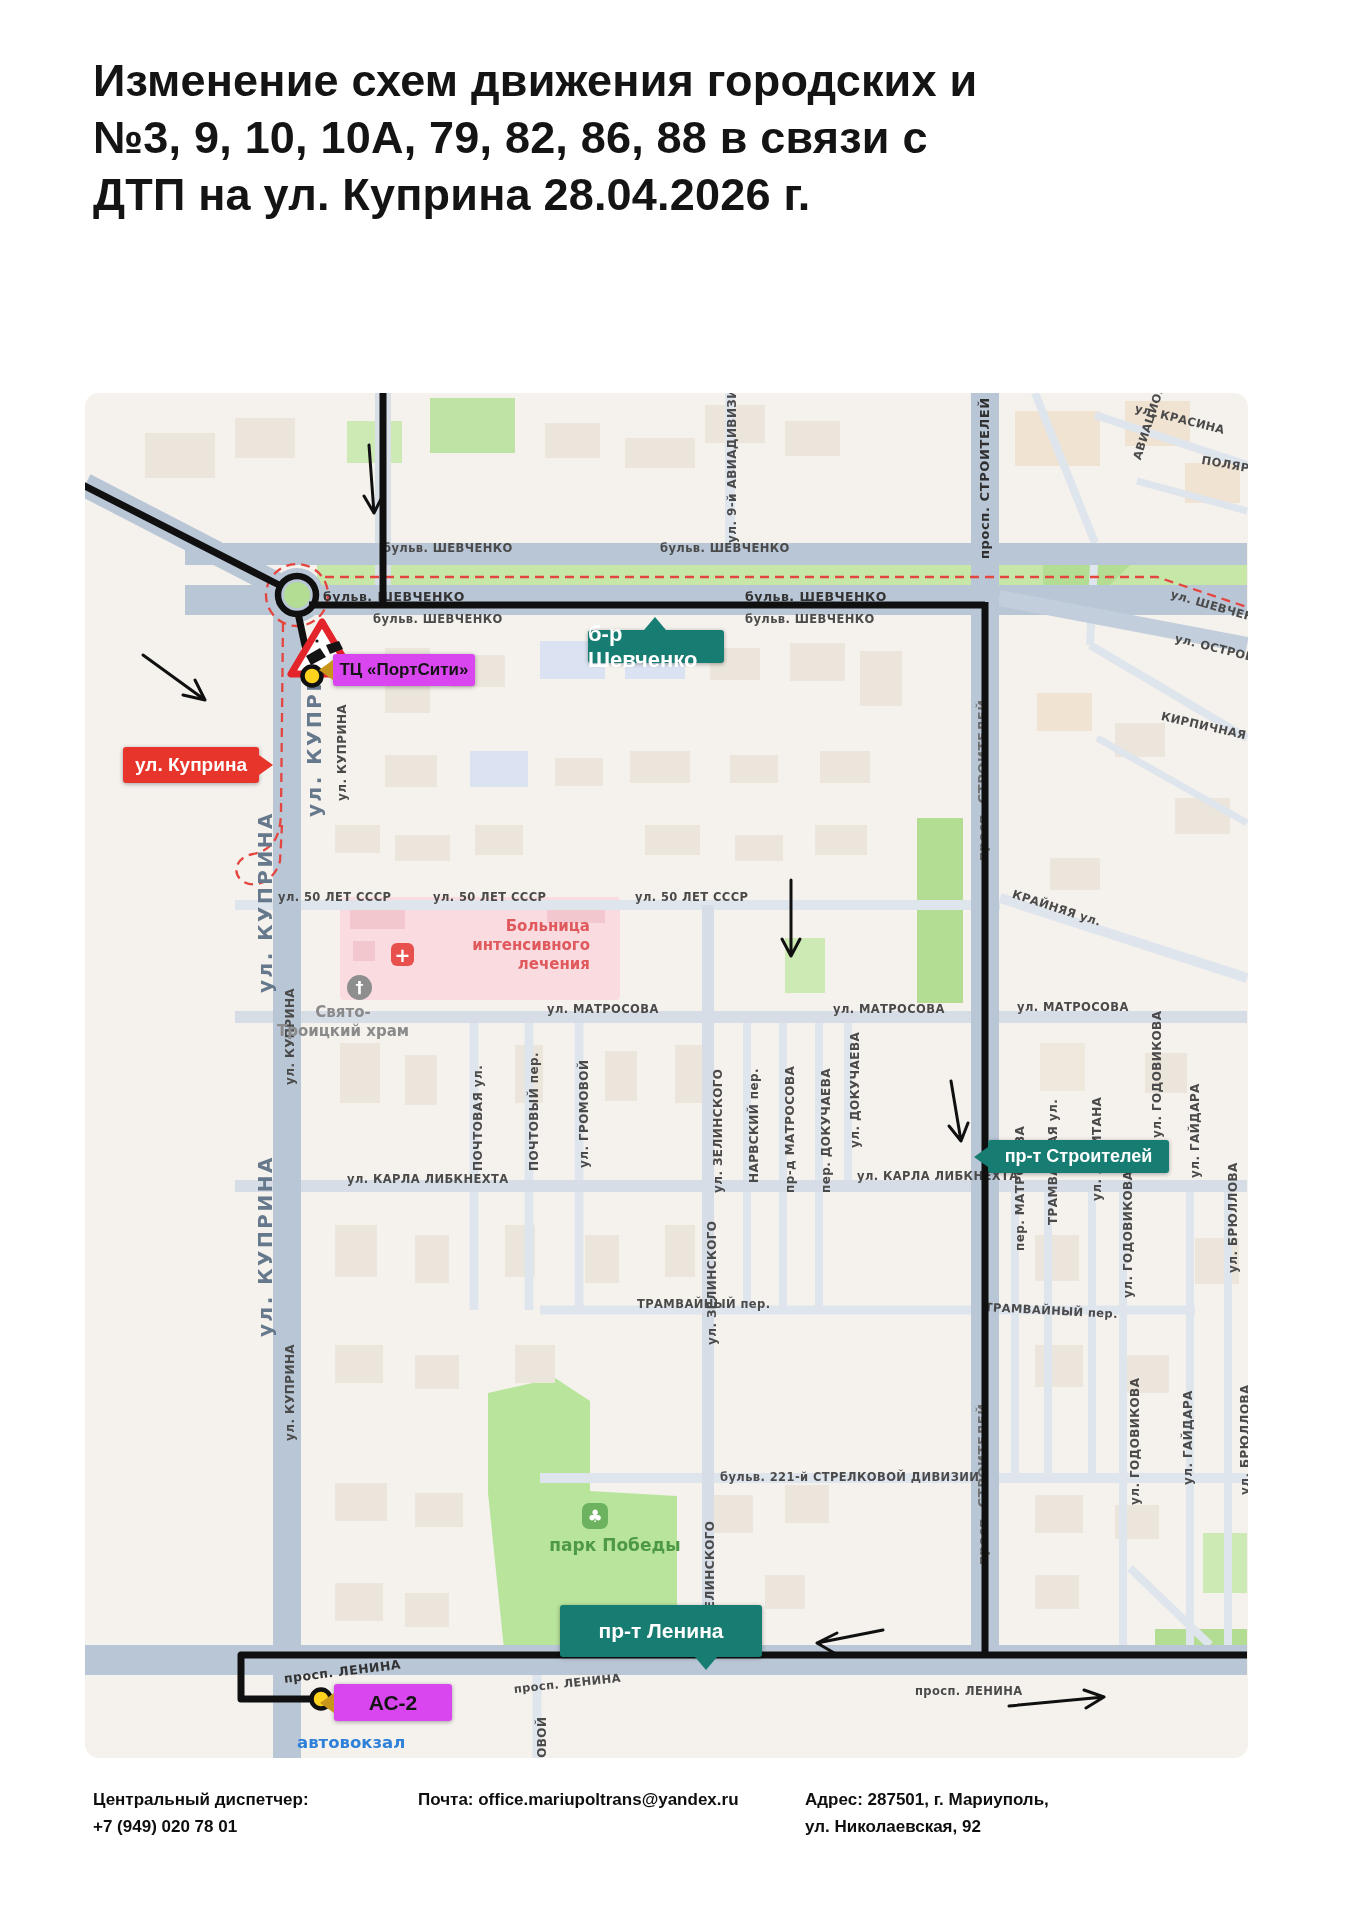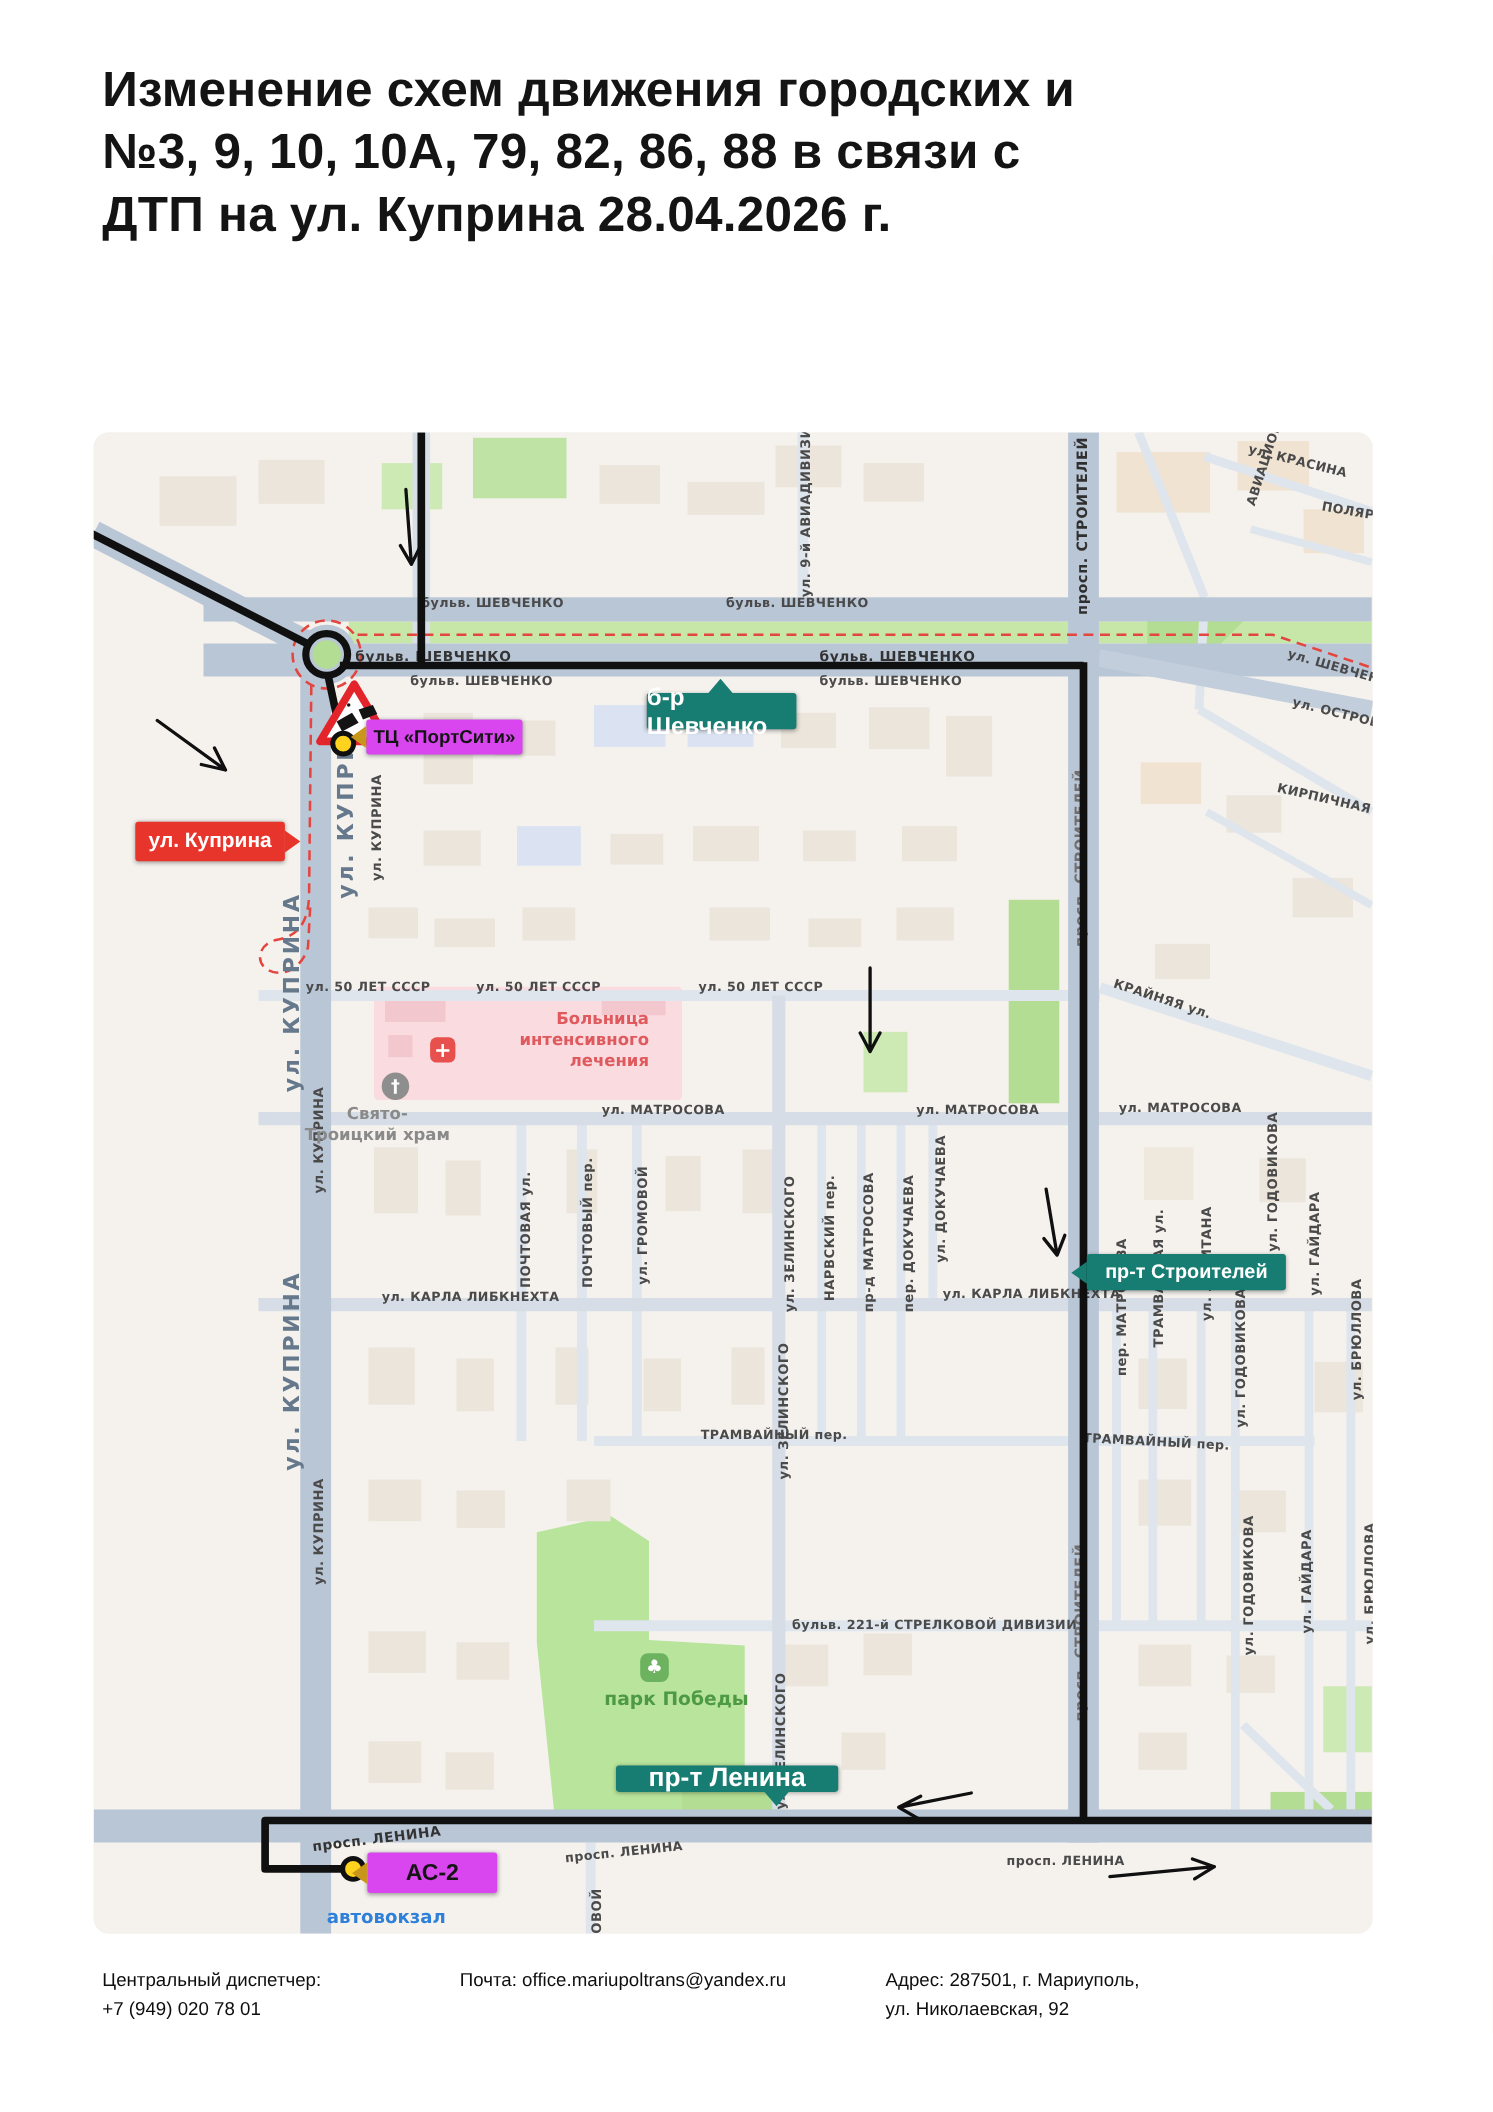--- a/index.html
+++ b/index.html
@@ -46,21 +46,21 @@
   
   .poi{position:absolute;font-family:"DejaVu Sans","Liberation Sans",sans-serif}
   .hosp-txt{width:170px;text-align:right;font-size:15px;line-height:19px;font-weight:bold;color:#e0595c}
   .hosp-ic{width:23px;height:23px;border-radius:6px;background:#e8504e;color:#fff;display:flex;align-items:center;justify-content:center;font-size:19px;font-weight:bold}
   .church-ic{width:25px;height:25px;border-radius:50%;background:#8e8e8e;color:#fff;display:flex;align-items:center;justify-content:center;font-size:16px;font-weight:bold}
   .church-txt{width:180px;text-align:center;font-size:15px;line-height:19px;color:#8a8a8a;font-weight:bold}
   .park-ic{width:26px;height:26px;border-radius:7px;background:#6db35f;color:#fff;display:flex;align-items:center;justify-content:center;font-size:17px}
   .park-txt{width:170px;text-align:center;font-size:17px;color:#4e9a44;font-weight:bold}
   .busstation{font-size:16.5px;font-weight:bold;color:#2f80d9}
   
-  .foot{position:absolute;font-size:17px;line-height:27px;font-weight:normal;color:#0e0e0e}
+  .foot{position:absolute;font-size:17px;line-height:27px;font-weight:bold;color:#0e0e0e}
 </style>
 </head>
 <body>
 
 <div class="title">
   <div>Изменение схем движения городских и</div>
   <div>№3, 9, 10, 10А, 79, 82, 86, 88 в связи с</div>
   <div>ДТП на ул. Куприна 28.04.2026 г.</div>
 </div>
 
@@ -323,21 +323,21 @@
     <i class="tri tri-right"></i>
   </div>
   <div class="chip teal" style="left:503px;top:237px;width:136px;height:33px;font-size:22px">
     <span>б-р Шевченко</span>
     <i class="tri tri-up" style="left:56px"></i>
   </div>
   <div class="chip teal" style="left:903px;top:747px;width:181px;height:33px;font-size:18px">
     <span>пр-т Строителей</span>
     <i class="tri tri-left"></i>
   </div>
-  <div class="chip teal" style="left:475px;top:1212px;width:202px;height:24px;font-size:24px">
+  <div class="chip teal" style="left:475px;top:1212px;width:202px;height:52px;font-size:21px">
     <span>пр-т Ленина</span>
     <i class="tri tri-down" style="left:135px"></i>
   </div>
   <div class="chip yellow" style="left:249px;top:1291px;width:118px;height:37px;font-size:21px">
     <span>АС-2</span>
     <i class="tri tri-left"></i>
   </div>
 </div>
 
 <div class="foot" style="left:93px;top:1786px">

